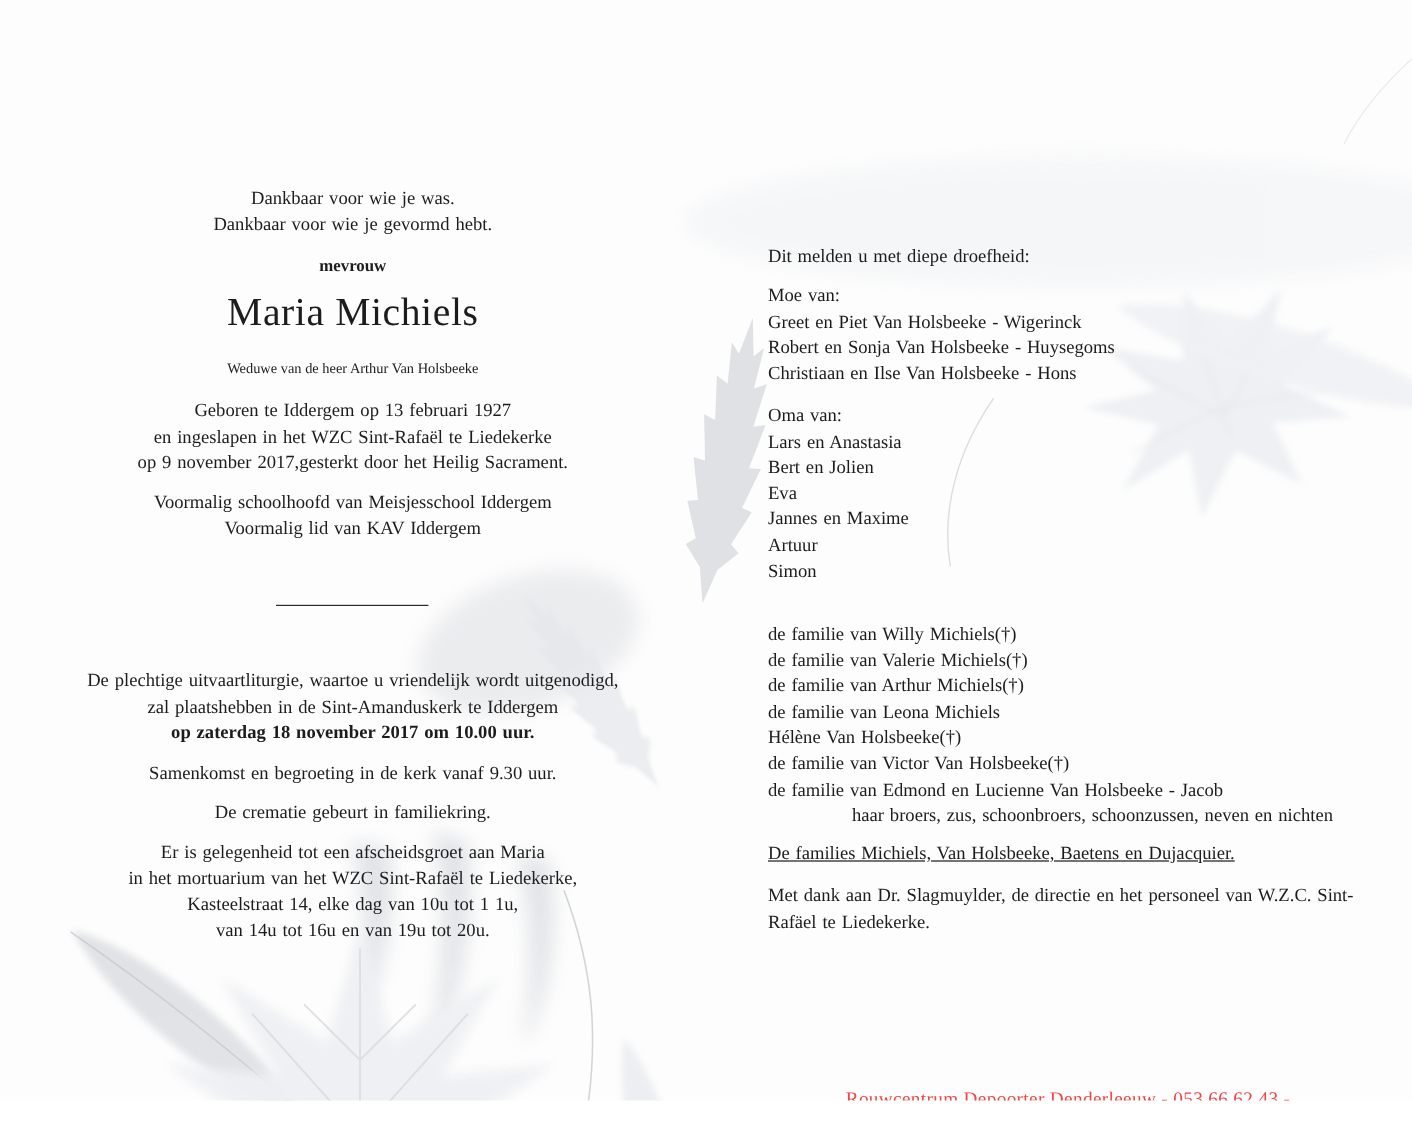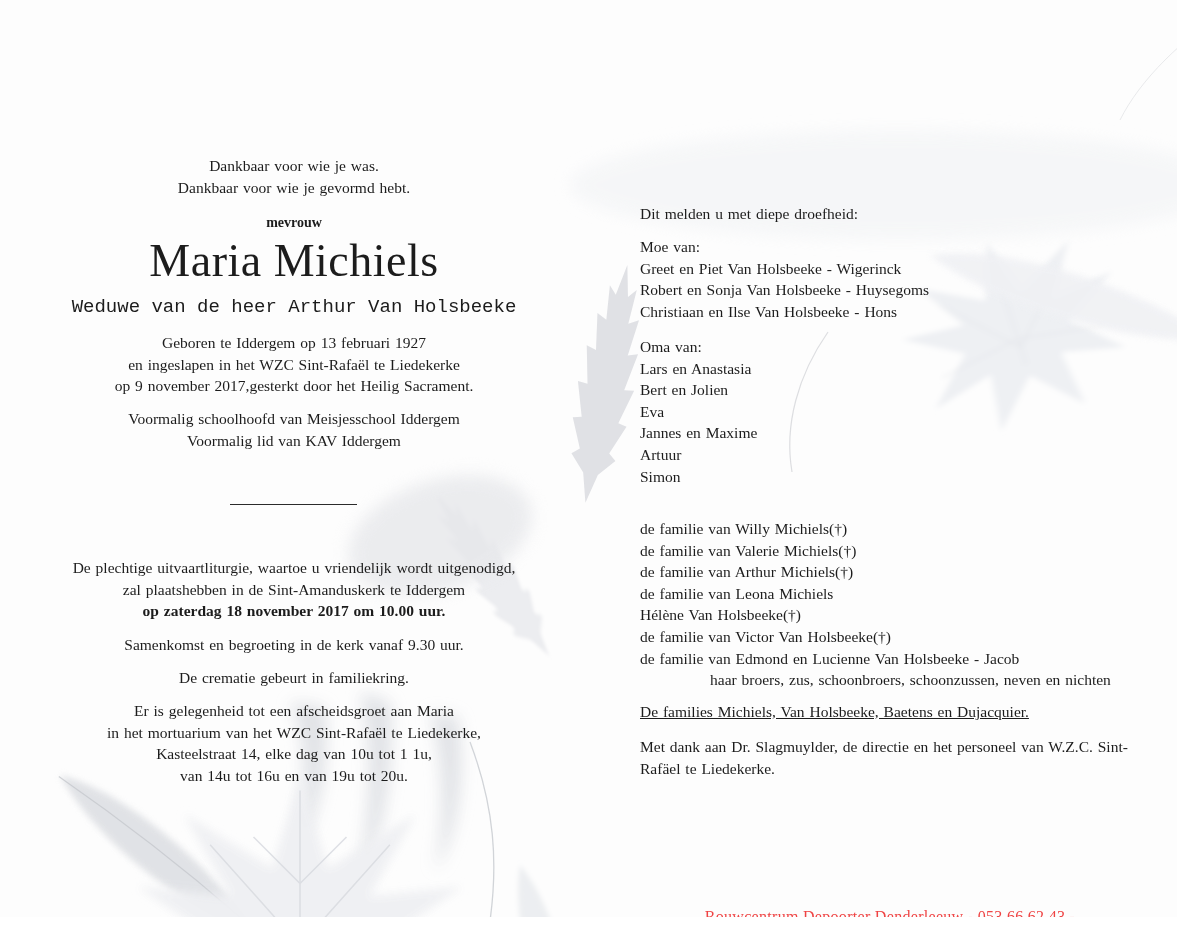--- a/index.html
+++ b/index.html
@@ -15,22 +15,22 @@
     overflow: hidden;
     background: #fdfdfd;
   }
   .bg-svg { position: absolute; left: 0; top: 0; z-index: 0; }
   .col { position: absolute; top: 0; z-index: 1; }
   .left-col  { left: 56px;  width: 476px; text-align: center; }
   .right-col { left: 640px; width: 512px; text-align: left; }
   .blk { position: absolute; width: 100%; }
   .line  { font-size: 15.5px; line-height: 21.6px; word-spacing: 1px; }
   .honorific { font-size: 14px; line-height: 18px; font-weight: bold; }
-  .deceased-name { font-size: 46px; line-height: 44px; letter-spacing: 0.5px; }
-  .relation { font-size: 19px; line-height: 22px; font-family: Liberation Mono, monospace; }
+  .deceased-name { font-size: 33px; line-height: 44px; letter-spacing: 0.5px; }
+  .relation { font-size: 12px; line-height: 22px; }
   .bold { font-weight: bold; }
   .divider {
     position: absolute; z-index: 1;
     left: 230px; top: 504px; width: 127px; height: 0;
     border-top: 1.4px solid #2b2b2b;
   }
   .indent { padding-left: 70px; }
   .footer-credit {
     position: absolute; z-index: 1;
     left: 640px; top: 909px; width: 500px;

